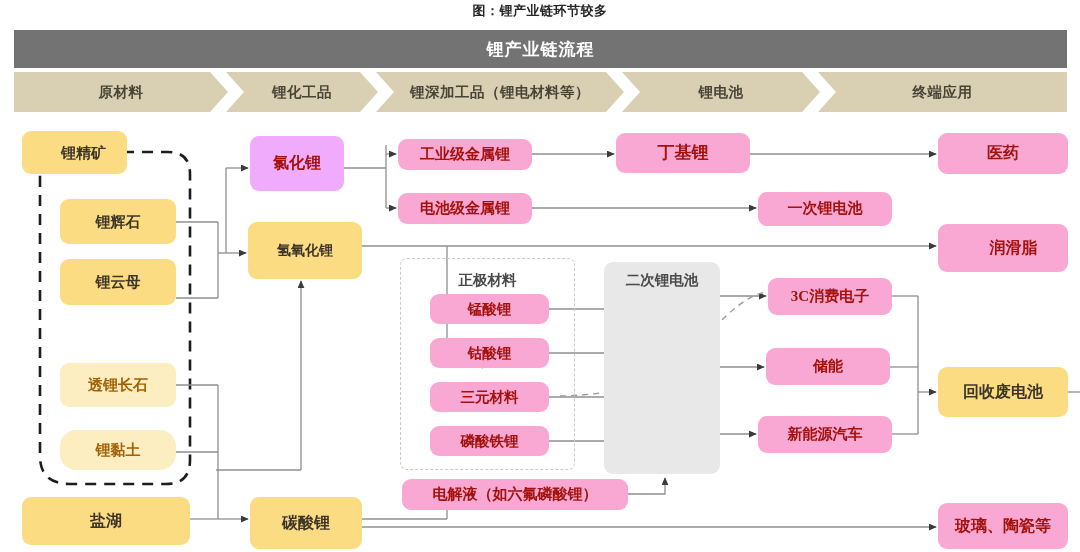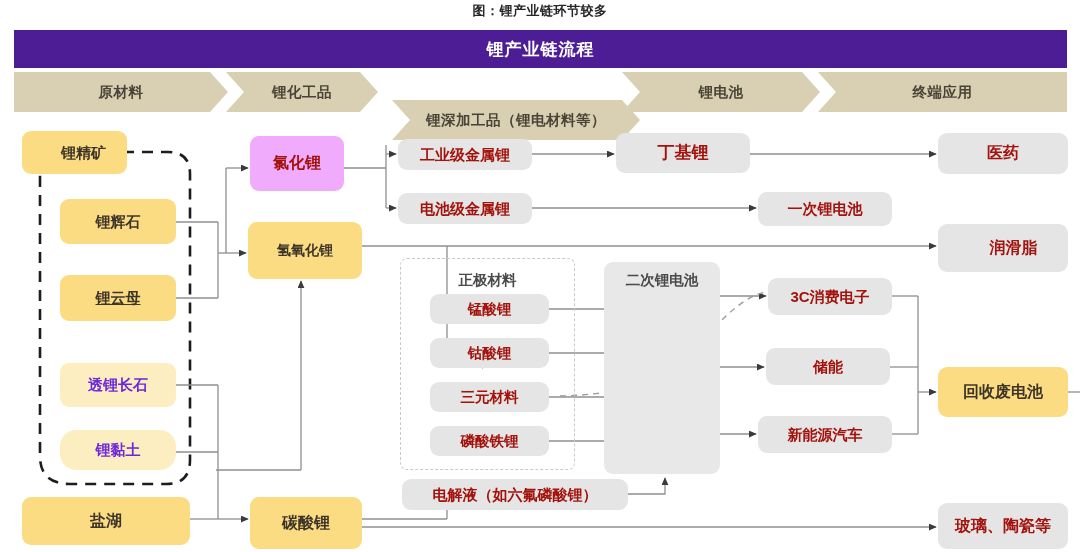--- a/index.html
+++ b/index.html
@@ -26,21 +26,21 @@
     font-weight: bold;
     color: #262626;
     letter-spacing: .5px;
   }
 
   
   #banner {
     position: absolute;
     left: 14px; top: 30px;
     width: 1053px; height: 38px;
-    background: #4c1d95;
+    background: #737373;
     display: flex; align-items: center; justify-content: center;
   }
   #banner-title {
     color: #ffffff;
     font-size: 17px;
     font-weight: bold;
     letter-spacing: 1px;
   }
 
   
@@ -75,23 +75,23 @@
     display: flex;
     align-items: center;
     justify-content: center;
     border-radius: 9px;
     font-weight: bold;
     text-align: center;
     line-height: 1.15;
     white-space: nowrap;
   }
   .n-yellow      { background: #fcdc82; color: #3d3528; }
-  .n-yellow-lite { background: #fdeec2; color: #6d28d9; }
+  .n-yellow-lite { background: #fdeec2; color: #a16207; }
   .n-pink-dark   { background: #f0abfc; color: #a3120c; }
-  .n-pink        { background: #e5e5e5; color: #a3120c; }
+  .n-pink        { background: #f9a8d4; color: #a3120c; font-family: Liberation Serif, serif; }
 
   
   .group-dashed {
     position: absolute;
     border: 1.4px dashed #c9c9c9;
     border-radius: 7px;
     background: transparent;
   }
   .group-solid {
     position: absolute;
@@ -124,21 +124,21 @@
 
   <div id="fig-caption">图：锂产业链环节较多</div>
 
   <div id="banner">
     <div id="banner-title">锂产业链流程</div>
   </div>
 
   <div id="stages">
     <div class="stage arrow" style="left:0px;   width:214px;">原材料</div>
     <div class="stage arrow notch" style="left:212px; width:152px;">锂化工品</div>
-    <div class="stage arrow notch" style="left:378px; width:248px;margin-top:28px;">锂深加工品（锂电材料等）</div>
+    <div class="stage arrow notch" style="left:362px; width:248px;">锂深加工品（锂电材料等）</div>
     <div class="stage arrow notch" style="left:608px; width:198px;">锂电池</div>
     <div class="stage notch-only" style="left:804px; width:249px;">终端应用</div>
   </div>
 
   <svg id="wires" viewBox="0 0 1080 552" xmlns="http://www.w3.org/2000/svg">
     <defs>
       <marker id="ah" markerWidth="8" markerHeight="7" refX="7.2" refY="3.5" orient="auto" markerUnits="userSpaceOnUse">
         <path d="M0,0 L8,3.5 L0,7 Z" fill="#3a3a3a"></path>
       </marker>
       <marker id="ahg" markerWidth="8" markerHeight="7" refX="7.2" refY="3.5" orient="auto" markerUnits="userSpaceOnUse">
@@ -225,21 +225,21 @@
     <div class="group-label" style="left:400px; top:271px; width:175px;">正极材料</div>
 
     <div class="group-solid" style="left:604px; top:262px; width:116px; height:212px;"></div>
     <div class="group-label" style="left:604px; top:271px; width:116px;">二次锂电池</div>
   </div>
 
   <div id="nodes-layer">
 
     <div class="node n-yellow" style="left:22px;  top:131px; width:105px; height:43px; font-size:15px;padding-left:18px;">锂精矿</div>
     <div class="node n-yellow" style="left:60px;  top:199px; width:116px; height:45px; font-size:15px;">锂辉石</div>
-    <div class="node n-yellow" style="left:60px;  top:275px; width:116px; height:46px; font-size:15px;text-decoration:underline;">锂云母</div>
+    <div class="node n-yellow" style="left:60px;  top:259px; width:116px; height:46px; font-size:15px;">锂云母</div>
     <div class="node n-yellow-lite" style="left:60px;  top:363px; width:116px; height:44px; font-size:15px;">透锂长石</div>
     <div class="node n-yellow-lite" style="left:60px;  top:430px; width:116px; height:40px; font-size:15px;border-radius:16px;">锂黏土</div>
     <div class="node n-yellow" style="left:22px;  top:497px; width:168px; height:48px; font-size:16px;">盐湖</div>
 
     <div class="node n-pink-dark" style="left:250px; top:136px; width:94px;  height:55px; font-size:16px;">氯化锂</div>
     <div class="node n-yellow" style="left:248px; top:222px; width:114px; height:57px; font-size:14px;">氢氧化锂</div>
     <div class="node n-yellow" style="left:250px; top:497px; width:112px; height:52px; font-size:16px;">碳酸锂</div>
 
     <div class="node n-pink" style="left:398px; top:139px; width:134px; height:31px; font-size:15px;">工业级金属锂</div>
     <div class="node n-pink" style="left:398px; top:193px; width:134px; height:31px; font-size:15px;">电池级金属锂</div>

